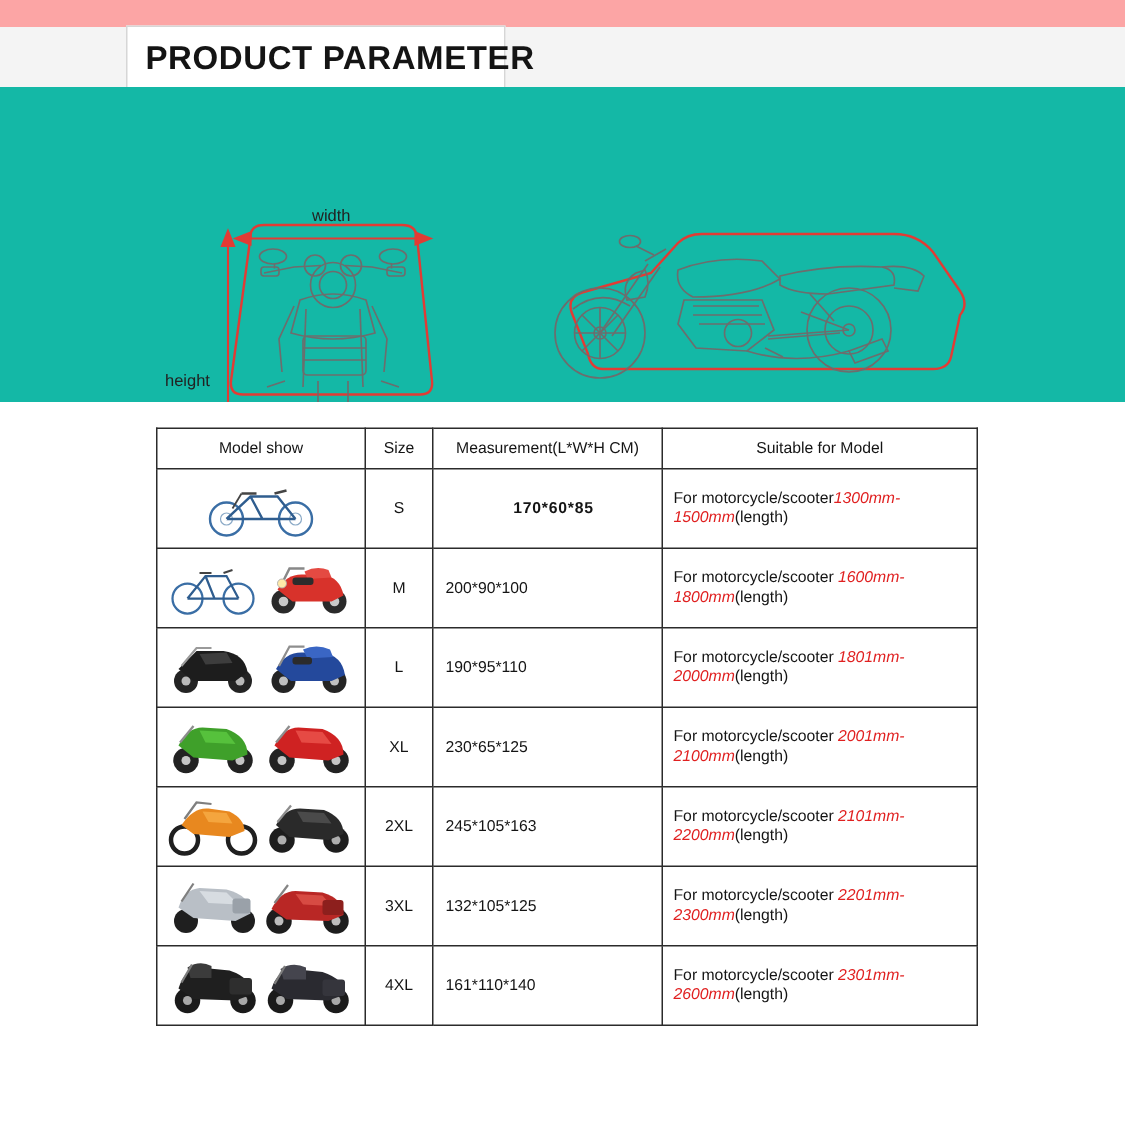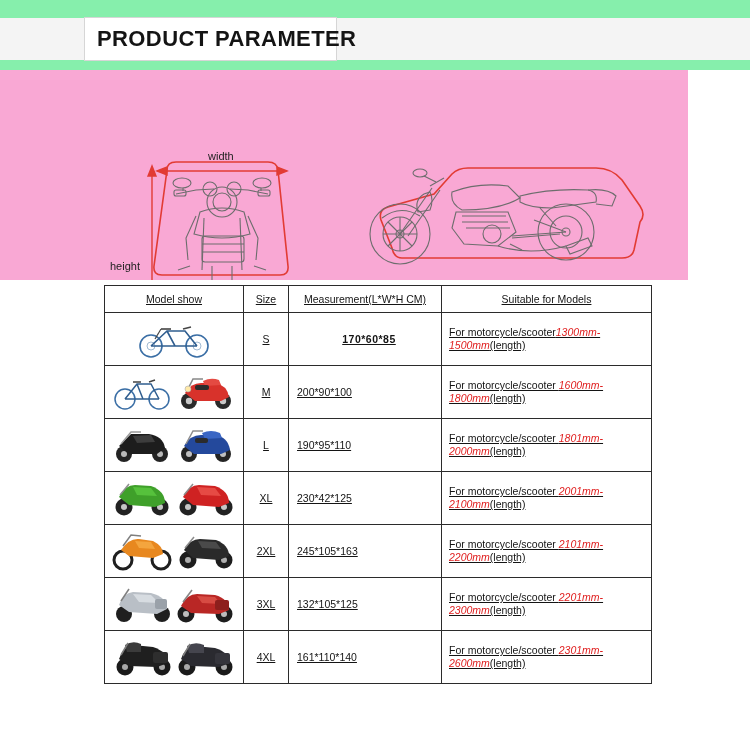--- a/index.html
+++ b/index.html
@@ -16,21 +16,21 @@
     overflow: hidden;
   }
 
   
   .header {
     position: absolute;
     left: 0;
     top: 0;
     width: 750px;
     height: 70px;
-    background: #86efac;
+    background: #fca5a5;
   }
   .header-band {
     position: absolute;
     left: 0;
     top: 18px;
     width: 750px;
     height: 42px;
     background: #f4f4f4;
   }
   .title-box {
@@ -51,24 +51,24 @@
     font-weight: bold;
     letter-spacing: 0.4px;
     color: #141414;
     font-family: "Liberation Sans", sans-serif;
   }
 
   
   .diagram {
     position: absolute;
     left: 0;
-    top: 70px;
-    width: 688px;
+    top: 58px;
+    width: 750px;
     height: 210px;
-    background: #f9a8d4;
+    background: #14b8a6;
   }
   .diagram svg { display: block; }
 
   .lbl {
     position: absolute;
     font-size: 11px;
     color: #222;
     font-family: "Liberation Sans", sans-serif;
   }
   .lbl-width { left: 208px; top: 80px; }
@@ -86,21 +86,20 @@
     width: 543px;
     table-layout: fixed;
   }
   table.spec th, table.spec td {
     border: 1px solid #2b2b2b;
     font-size: 10.5px;
     font-family: "Liberation Sans", sans-serif;
     color: #141414;
     padding: 0;
     vertical-align: middle;
-    text-decoration: underline;
   }
   table.spec thead th {
     height: 26px;
     font-weight: normal;
     text-align: center;
     background: #ffffff;
   }
   table.spec tbody td {
     height: 52px;
     background: #ffffff;
@@ -251,21 +250,21 @@
   <div class="lbl lbl-height">height</div>
 </div>
 
 <div class="table-wrap">
   <table class="spec">
     <thead>
       <tr>
         <th class="col-model">Model show</th>
         <th class="col-size">Size</th>
         <th class="col-meas">Measurement(L*W*H CM)</th>
-        <th class="col-suit">Suitable for Models</th>
+        <th class="col-suit">Suitable for Model</th>
       </tr>
     </thead>
     <tbody>
 
       <tr>
         <td class="col-model">
           <div class="model-cell">
             <svg class="bike center" width="86" height="44" viewBox="0 0 86 44">
               <circle cx="20" cy="29" r="11" fill="none" stroke="#3a6ea5" stroke-width="1.6"></circle>
               <circle cx="66" cy="29" r="11" fill="none" stroke="#3a6ea5" stroke-width="1.6"></circle>
@@ -375,21 +374,21 @@
               <circle cx="13" cy="30" r="3" fill="#c5c5c5"></circle>
               <circle cx="49" cy="30" r="3" fill="#c5c5c5"></circle>
               <path d="M8 20 Q14 8 24 8 L40 9 Q54 14 54 26 L44 30 L18 28 Z" fill="#cf2222"></path>
               <path d="M22 10 L40 11 L46 19 L26 18 Z" fill="#e64a44"></path>
               <path d="M9 18 L18 7" stroke="#8d8d8d" stroke-width="1.5" fill="none"></path>
             </svg>
           </div>
         </td>
         <td class="col-size cell-size">XL</td>
         <td class="col-meas">
-          <div class="cell-meas">230*42*125</div>
+          <div class="cell-meas">230*65*125</div>
         </td>
         <td class="col-suit">
           <div class="cell-suit">
             <span>For motorcycle/scooter </span><span class="range">2001mm-2100mm</span><span>(length)</span>
           </div>
         </td>
       </tr>
 
       <tr>
         <td class="col-model">

